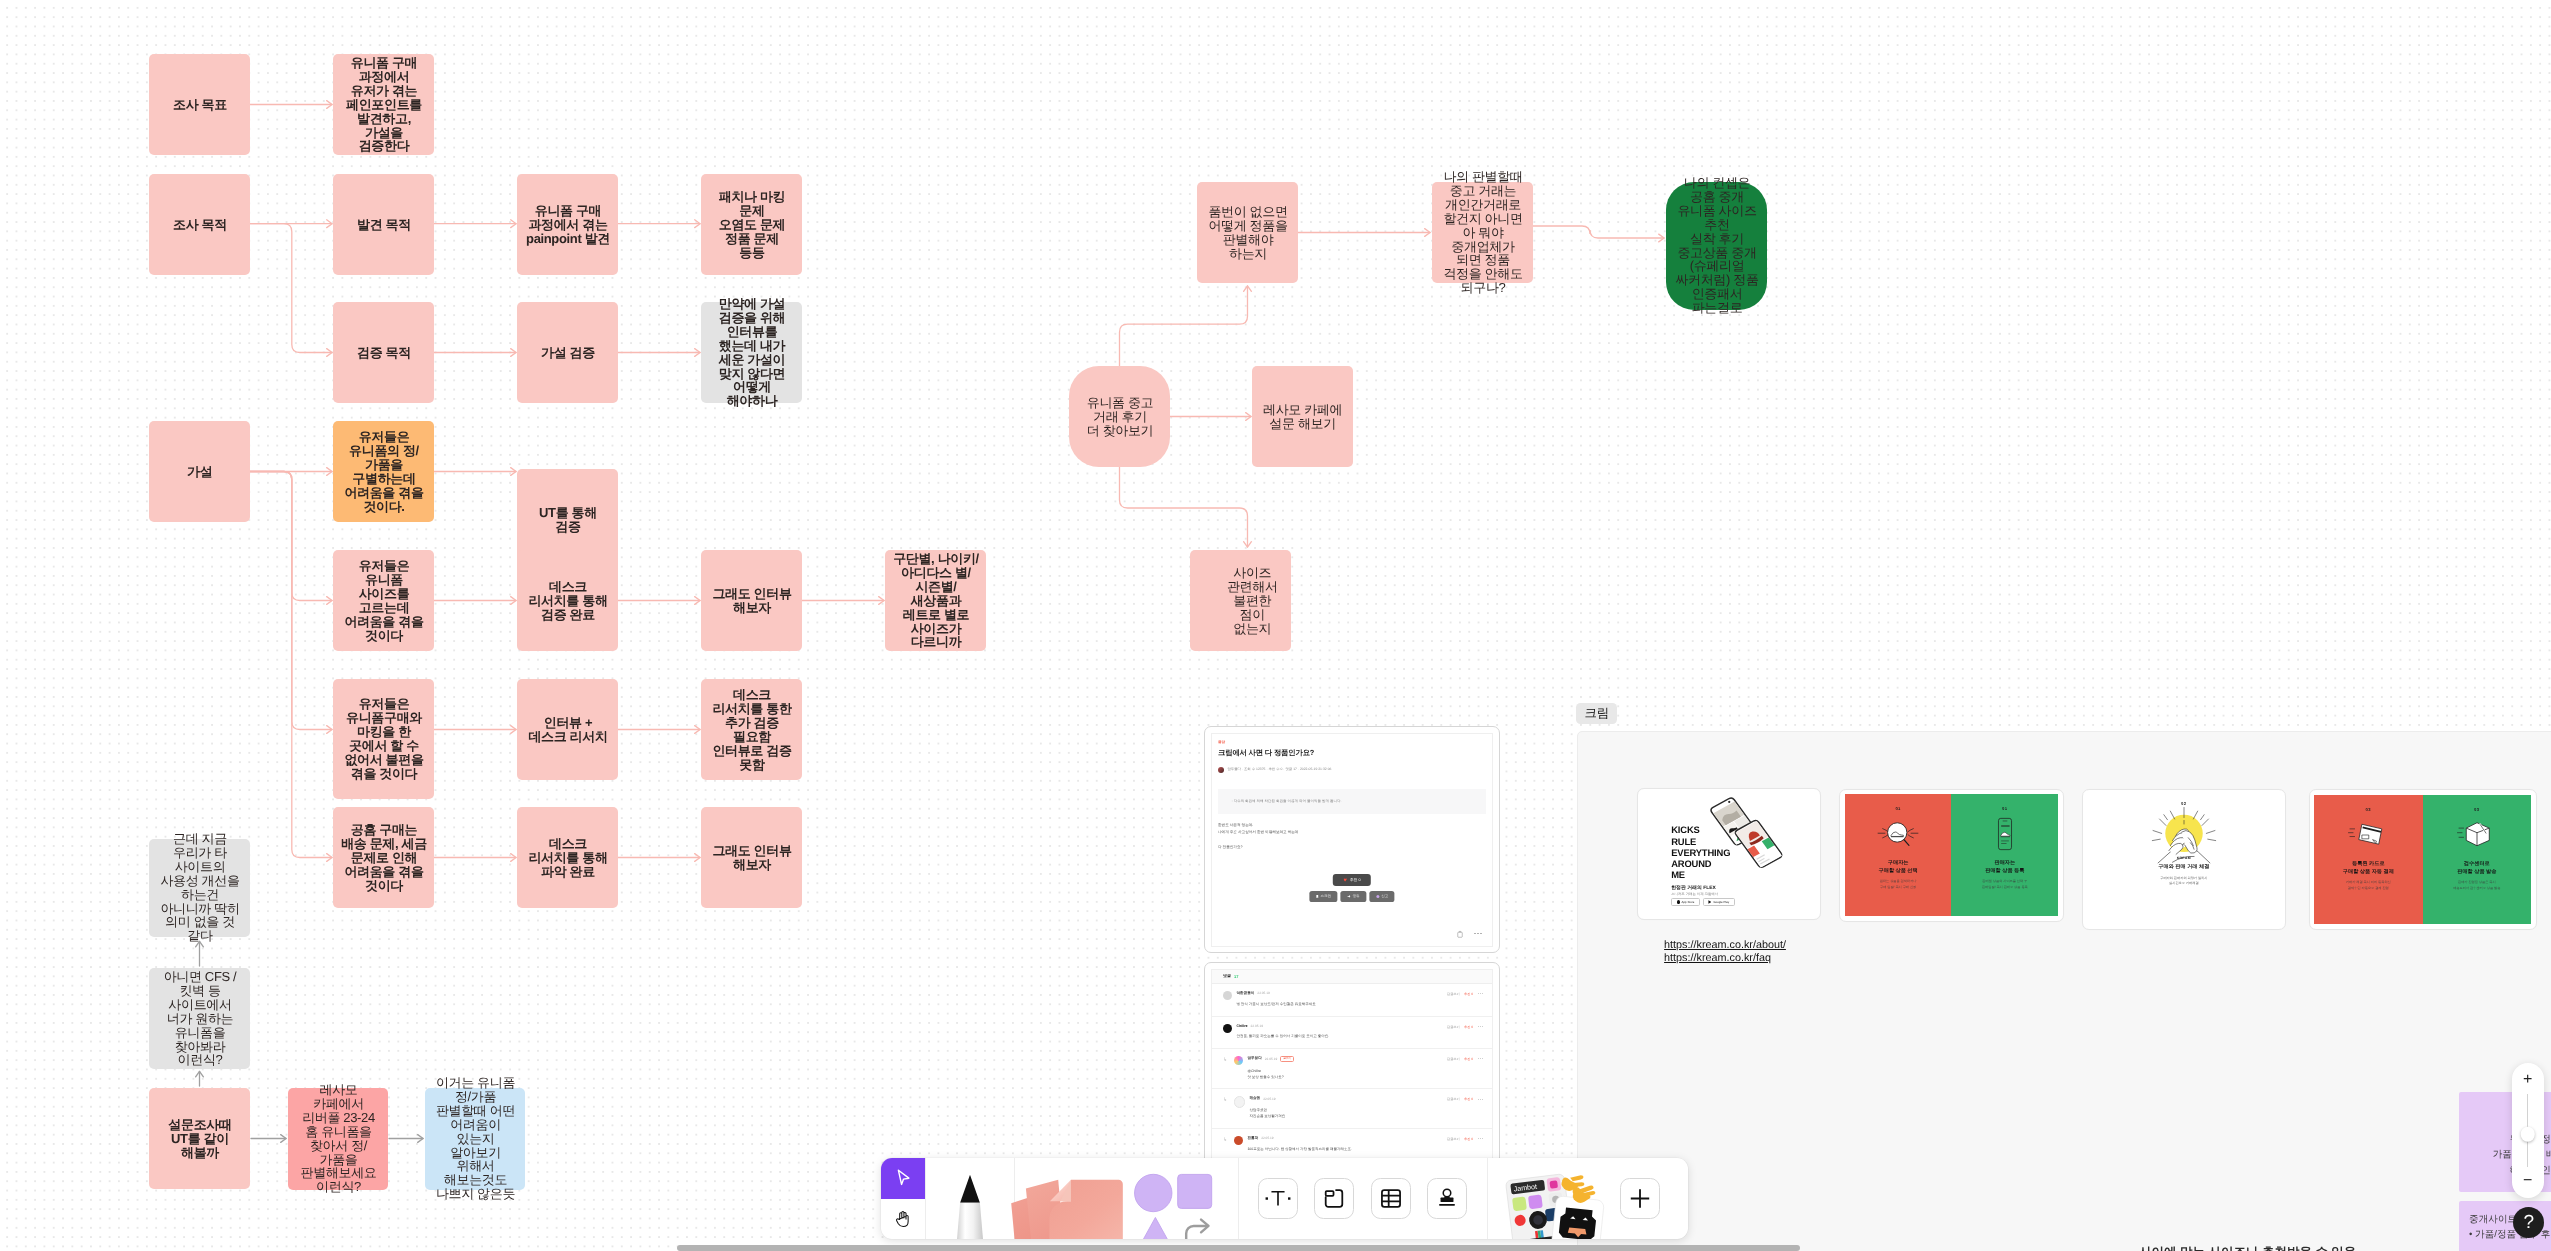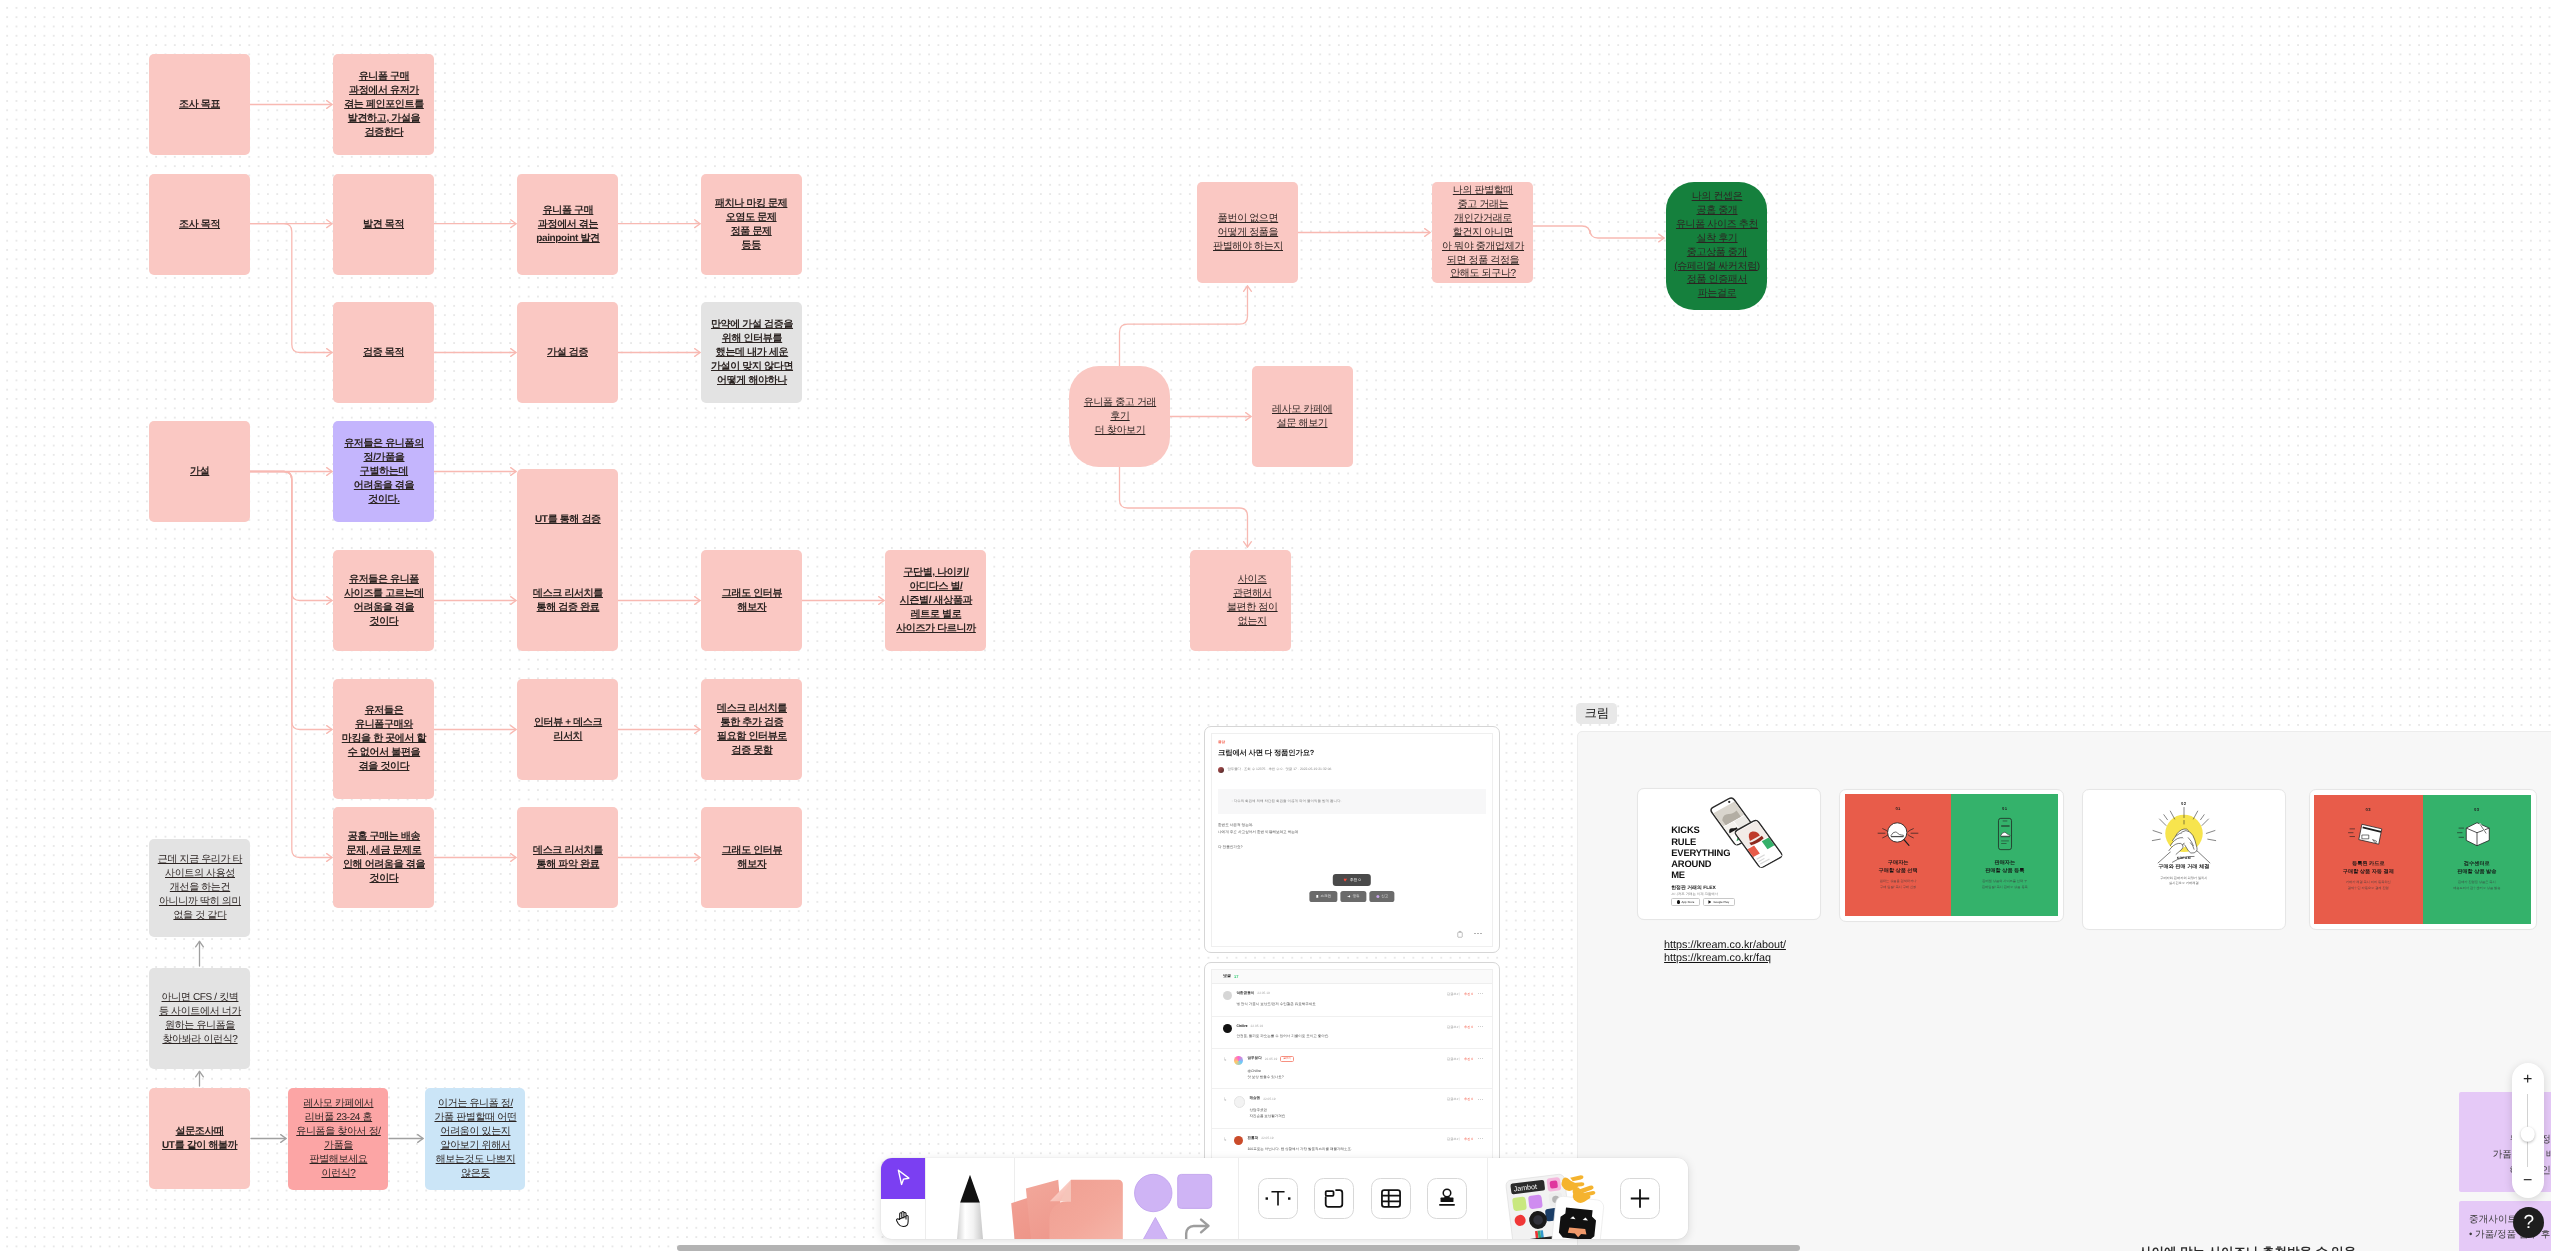--- a/index.html
+++ b/index.html
@@ -5,21 +5,21 @@
 <style>
   html,body{margin:0;padding:0;}
   body{width:2551px;height:1251px;overflow:hidden;background:#fff;
        font-family:"Liberation Sans",sans-serif;-webkit-font-smoothing:antialiased;text-rendering:geometricPrecision;}
   #canvas{position:absolute;left:0;top:0;width:2551px;height:1251px;overflow:hidden;background:#fff;}
   #dots{position:absolute;left:0;top:0;width:2551px;height:1251px;
     background-image:radial-gradient(circle at center, rgba(0,0,0,.14) 0.5px, rgba(0,0,0,0) 0.95px);
     background-size:9.32px 9.32px;background-position:2.5px 3.2px;}
   .node{position:absolute;border-radius:5px;display:flex;align-items:center;justify-content:center;
     text-align:center;box-sizing:border-box;padding:1px 7.5px;color:#2c2422;}
-  .node .t{display:block;will-change:transform;line-height:13.9px;font-size:10px;letter-spacing:-0.35px;white-space:pre-line;word-break:keep-all;text-decoration:underline;}
+  .node .t{display:block;will-change:transform;line-height:13.9px;font-size:13px;letter-spacing:-0.35px;white-space:pre-line;word-break:keep-all;}
   .node.b .t{font-weight:700;}
   svg.edges{position:absolute;left:0;top:0;width:2551px;height:1251px;overflow:visible;pointer-events:none;}
 *{will-change:auto;}
 .sticky,.bcap,.frame-links,.kicks-txt,.p-title,.ctext,.shot-inner,.tb-btn,.zoomctl,.helpbtn{backface-visibility:hidden;}
 
 .frame{position:absolute;left:1576.9px;top:730.8px;width:1060px;height:560px;}
 .frame-label{position:absolute;left:-0.7px;top:-27.8px;background:#e8e8e8;color:#0d0d0d;
   font-size:12.4px;font-weight:400;padding:3.6px 8.2px 4.4px;border-radius:4.5px;line-height:1.06;}
 .frame-body{position:absolute;left:0;top:0;width:1060px;height:560px;background:#f7f7f7;
   border:1px solid #ececec;border-radius:5px;box-sizing:border-box;}
@@ -223,21 +223,21 @@
     </div>
 <div class="node b" style="left:517px;top:302px;width:101px;height:101px;background:#fac8c3;">
       <span class="t">가설 검증</span>
     </div>
 <div class="node b" style="left:701px;top:302px;width:101px;height:101px;background:#e3e3e3;">
       <span class="t">만약에 가설 검증을 위해 인터뷰를 했는데 내가 세운 가설이 맞지 않다면 어떻게 해야하나</span>
     </div>
 <div class="node b" style="left:149px;top:421px;width:101px;height:101px;background:#fac8c3;">
       <span class="t">가설</span>
     </div>
-<div class="node b" style="left:333px;top:421px;width:101px;height:101px;background:#c4b5fd;">
+<div class="node b" style="left:333px;top:421px;width:101px;height:101px;background:#fdba74;">
       <span class="t">유저들은 유니폼의 정/가품을 구별하는데 어려움을 겪을 것이다.</span>
     </div>
 <div class="node b" style="left:517px;top:421px;width:101px;height:101px;background:#fac8c3;margin-top:48px;">
       <span class="t">UT를 통해 검증</span>
     </div>
 <div class="node b" style="left:333px;top:550px;width:101px;height:101px;background:#fac8c3;">
       <span class="t">유저들은 유니폼 사이즈를 고르는데 어려움을 겪을 것이다</span>
     </div>
 <div class="node b" style="left:517px;top:550px;width:101px;height:101px;background:#fac8c3;">
       <span class="t">데스크 리서치를 통해 검증 완료</span>

